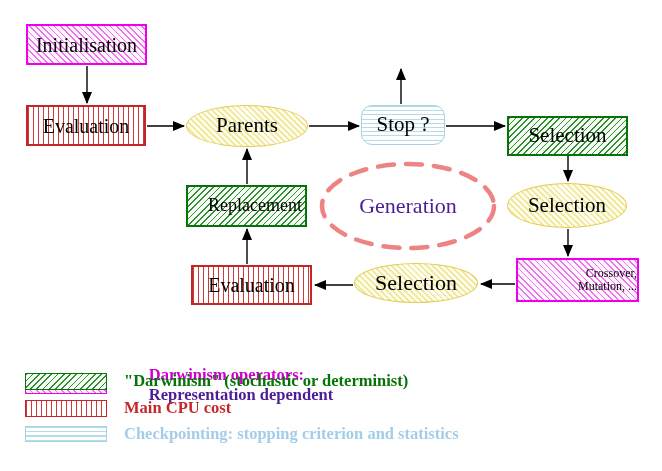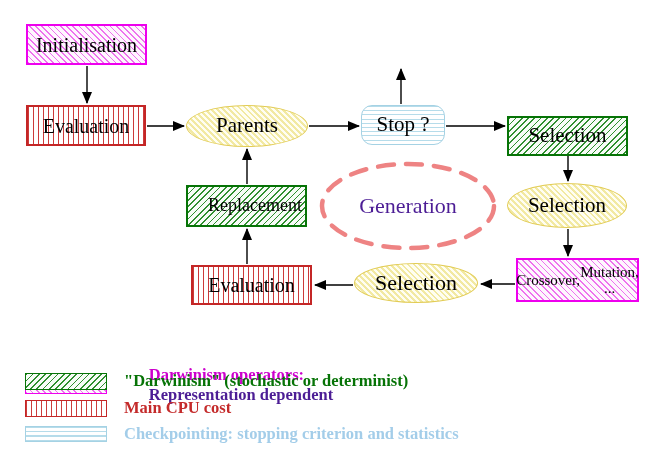--- a/index.html
+++ b/index.html
@@ -95,21 +95,21 @@
   <div class="node hatch-green" style="left:186px;top:185px;width:121px;height:42px;font-size:18px;padding-left:17px;">Replacement</div>
 
   <div id="generation-label" style="left:321px;top:164px;width:174px;height:84px;">Generation</div>
 
   <div class="node ellipse-yellow" style="left:507px;top:183px;width:120px;height:45px;font-size:21px;">Selection</div>
 
   <div class="node stripe-red" style="left:191px;top:265px;width:121px;height:40px;font-size:20px;">Evaluation</div>
 
   <div class="node ellipse-yellow" style="left:354px;top:263px;width:124px;height:40px;font-size:22px;">Selection</div>
 
-  <div class="node hatch-magenta" style="left:516px;top:258px;width:123px;height:44px;font-size:15px;flex-direction:row;">
+  <div class="node hatch-magenta" style="left:516px;top:258px;width:123px;height:44px;font-size:12px;flex-direction:column;align-items:flex-end;">
     <span>Crossover,</span>
     <span>Mutation, ...</span>
   </div>
 
   <div class="legend-row" style="left:25px;top:345px;">
     <span class="legend-swatch hatch-magenta" style="height:18px;"></span>
     <span class="legend-text">
       <span class="t-magenta">Darwinism operators:</span><span> </span>
       <span class="t-gold">Representation dependent</span>
     </span>

